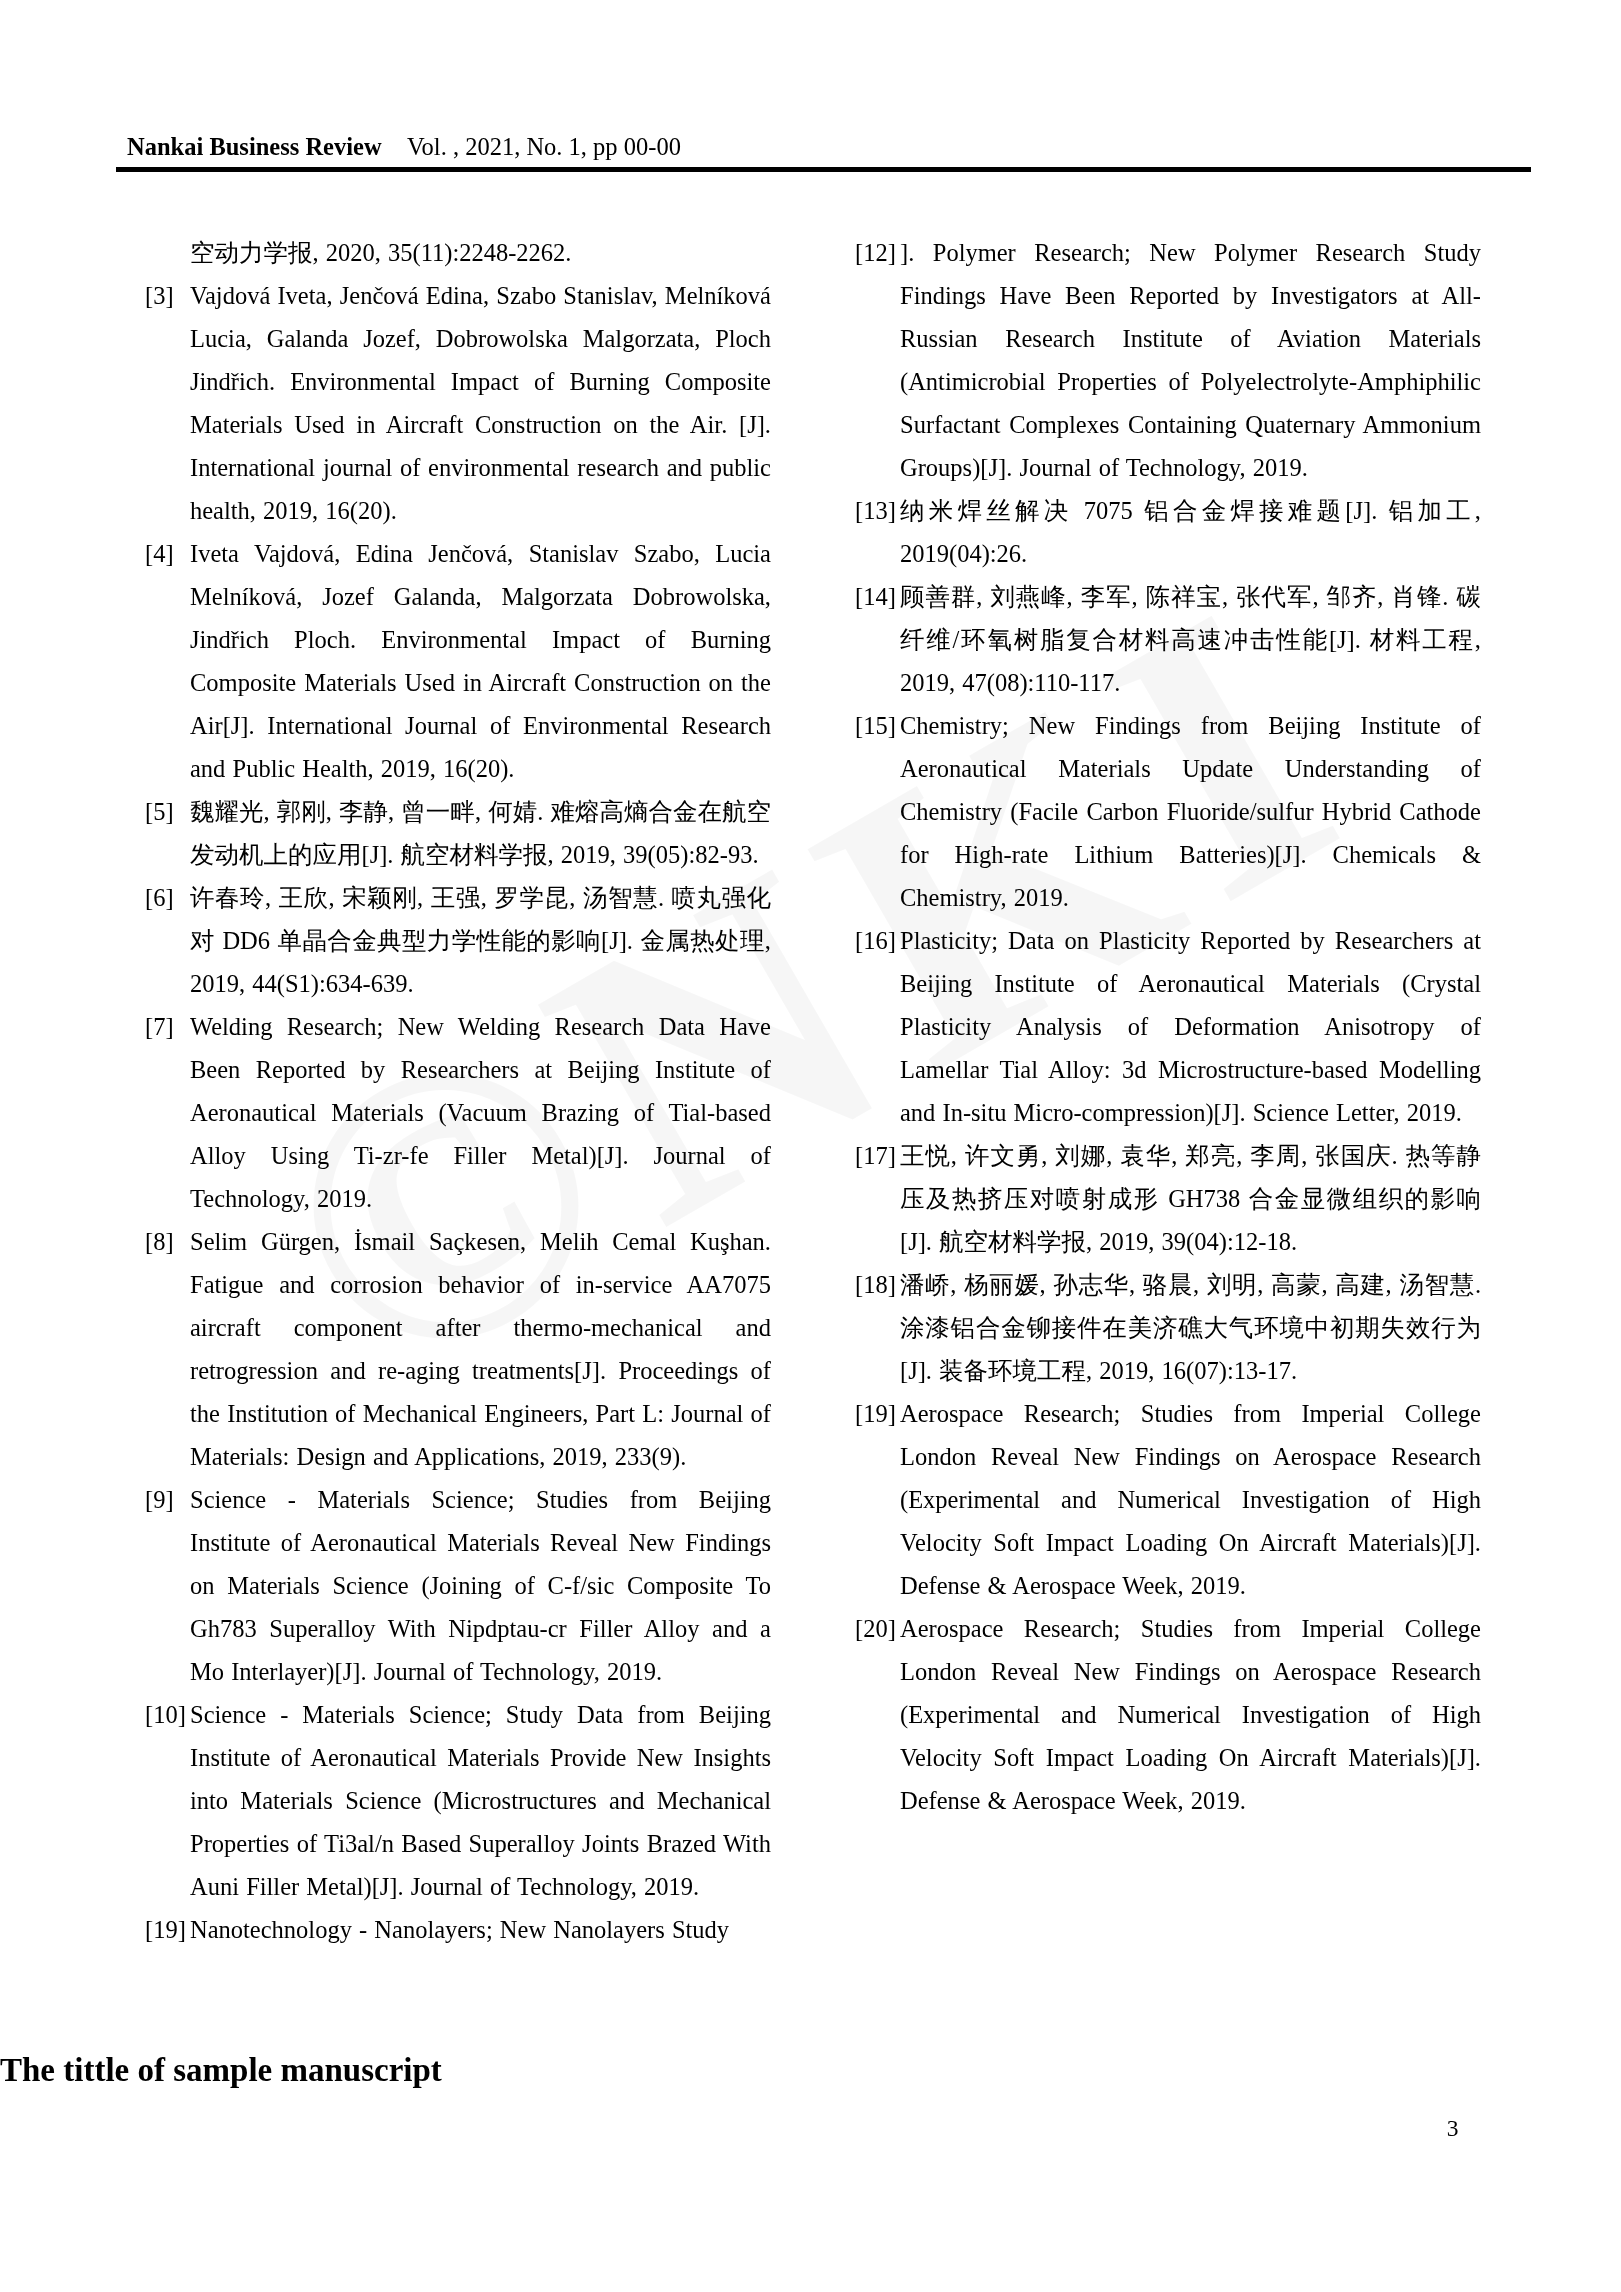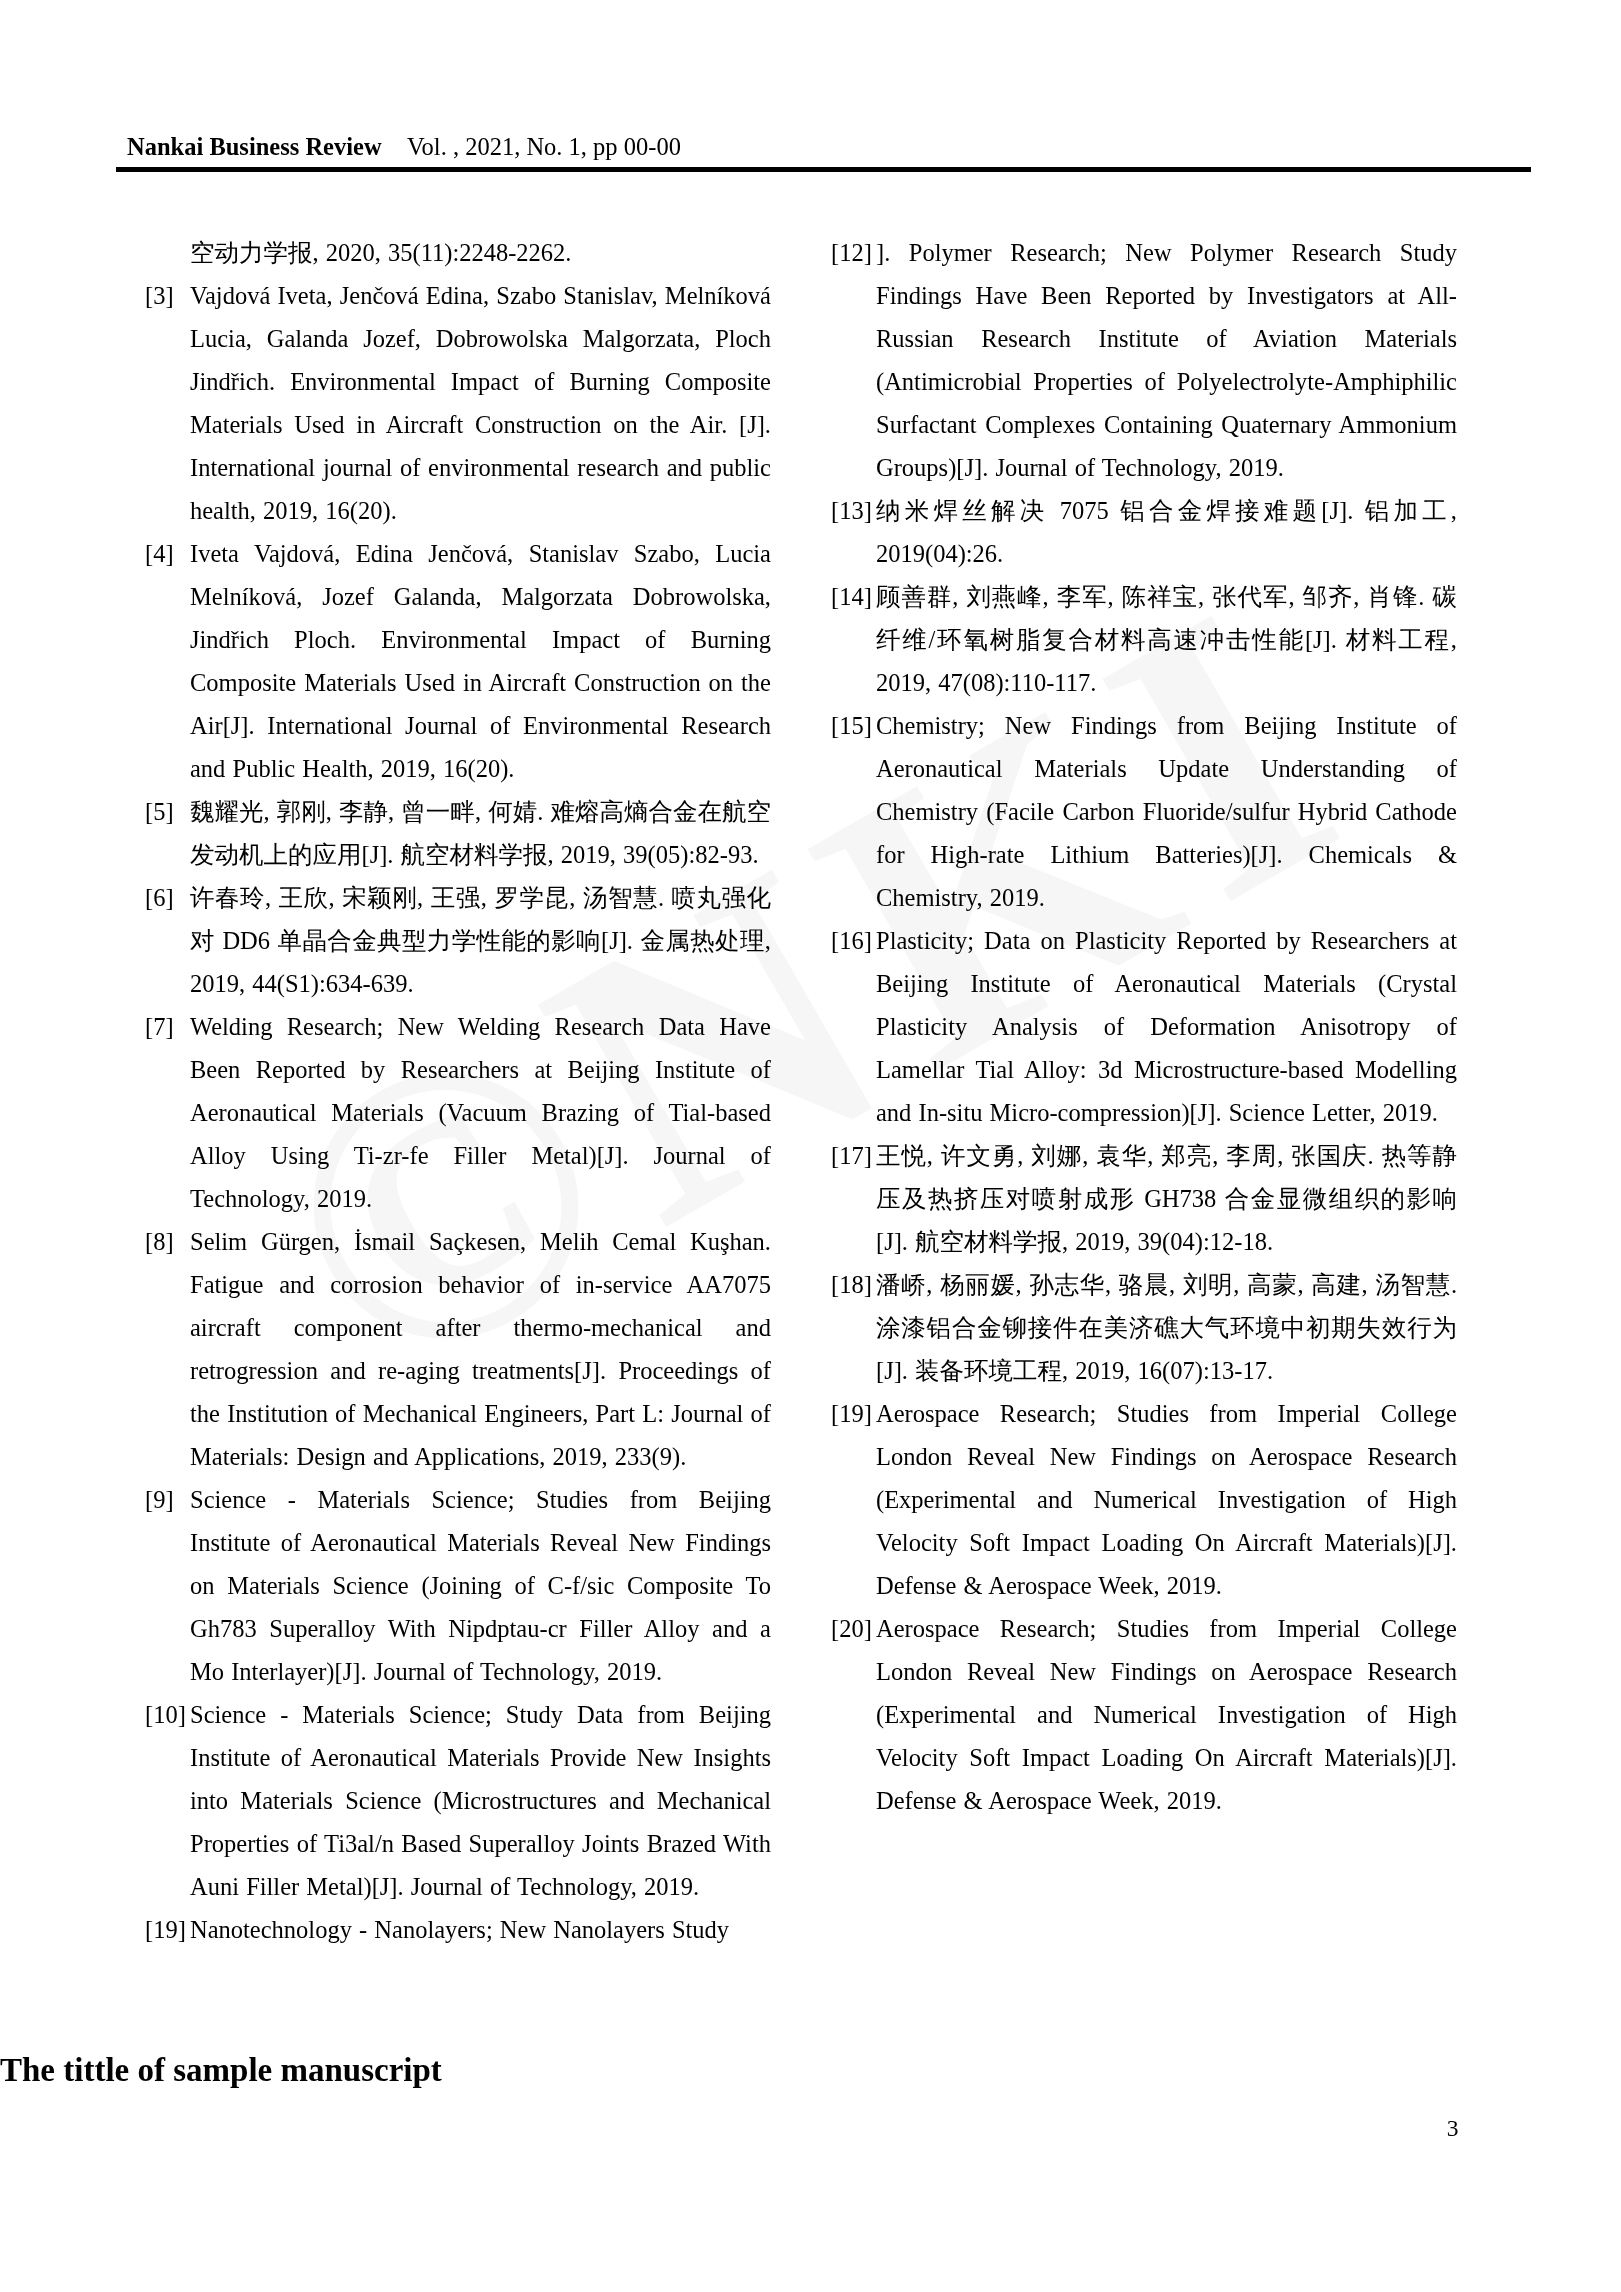--- a/index.html
+++ b/index.html
@@ -56,21 +56,21 @@
     pointer-events: none;
     user-select: none;
   }
   
   .columns {
     position: absolute;
     left: 145px;
     top: 231px;
     width: 1357px;
     display: flex;
-    gap: 60px;
+    gap: 84px;
   }
   .col {
     width: 626px;
   }
   .ref-item {
     position: relative;
     padding-left: 45px;
     text-align: justify;
     font-size: 24.5px;
     line-height: 43px;

